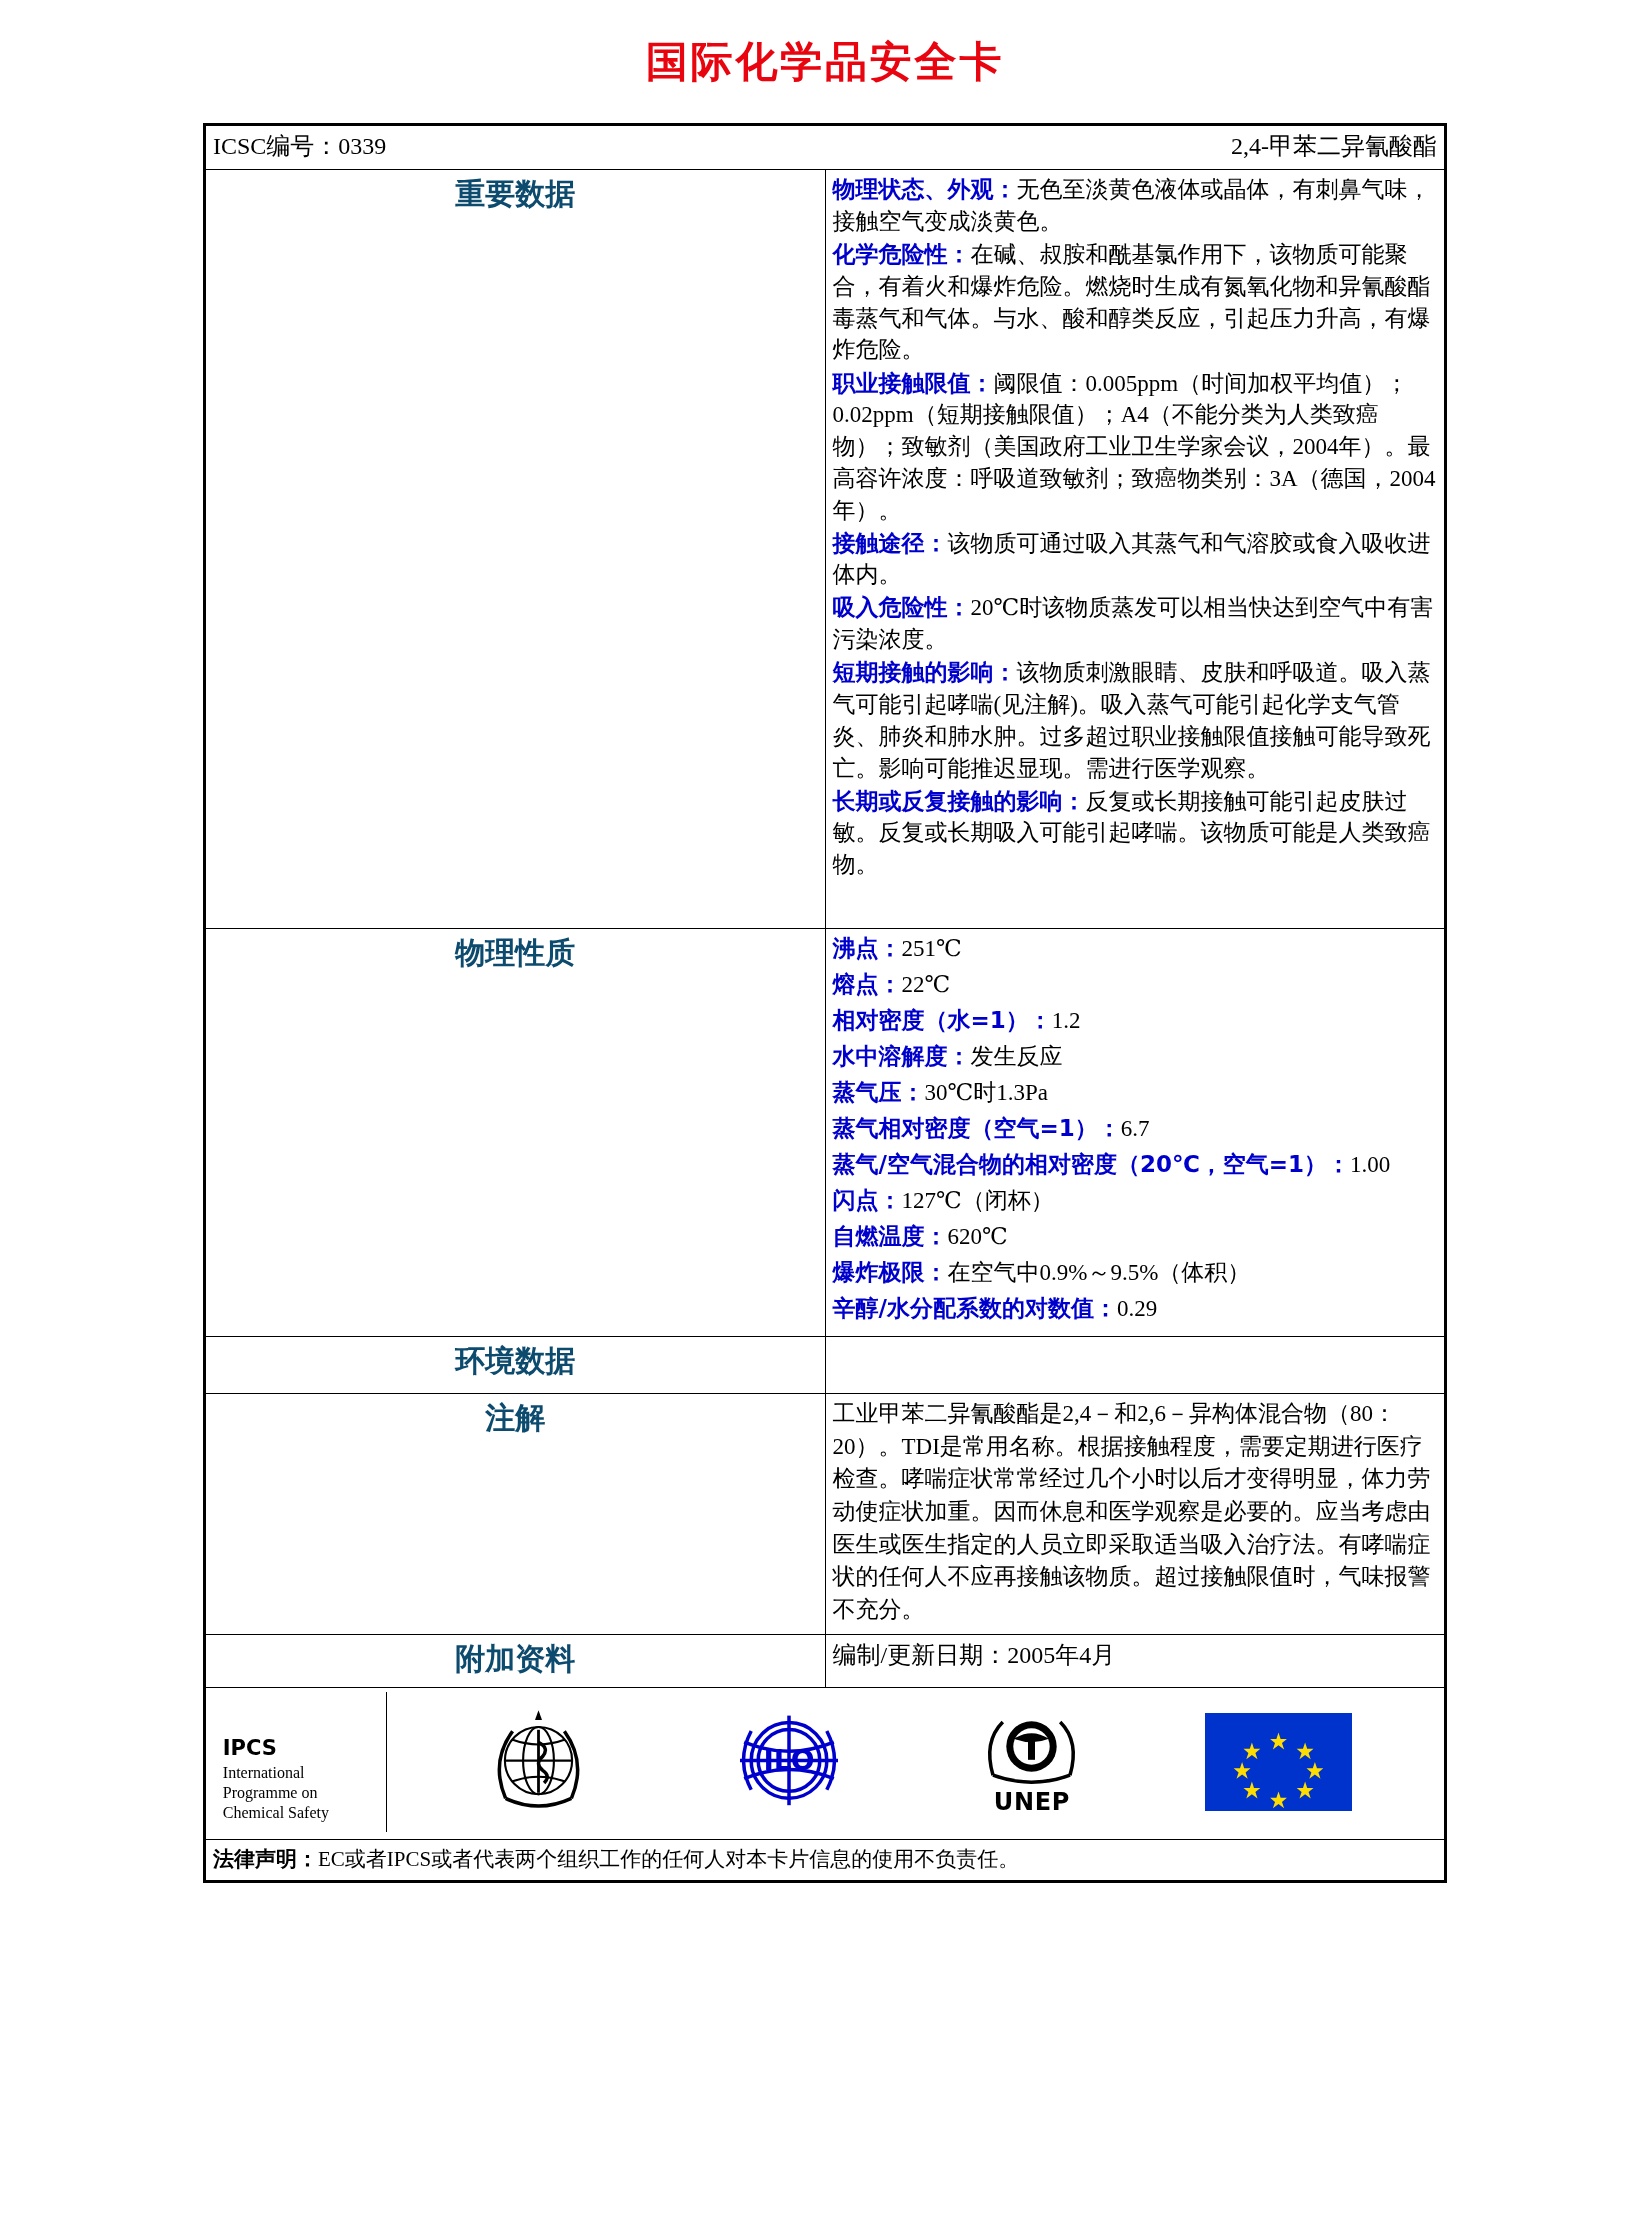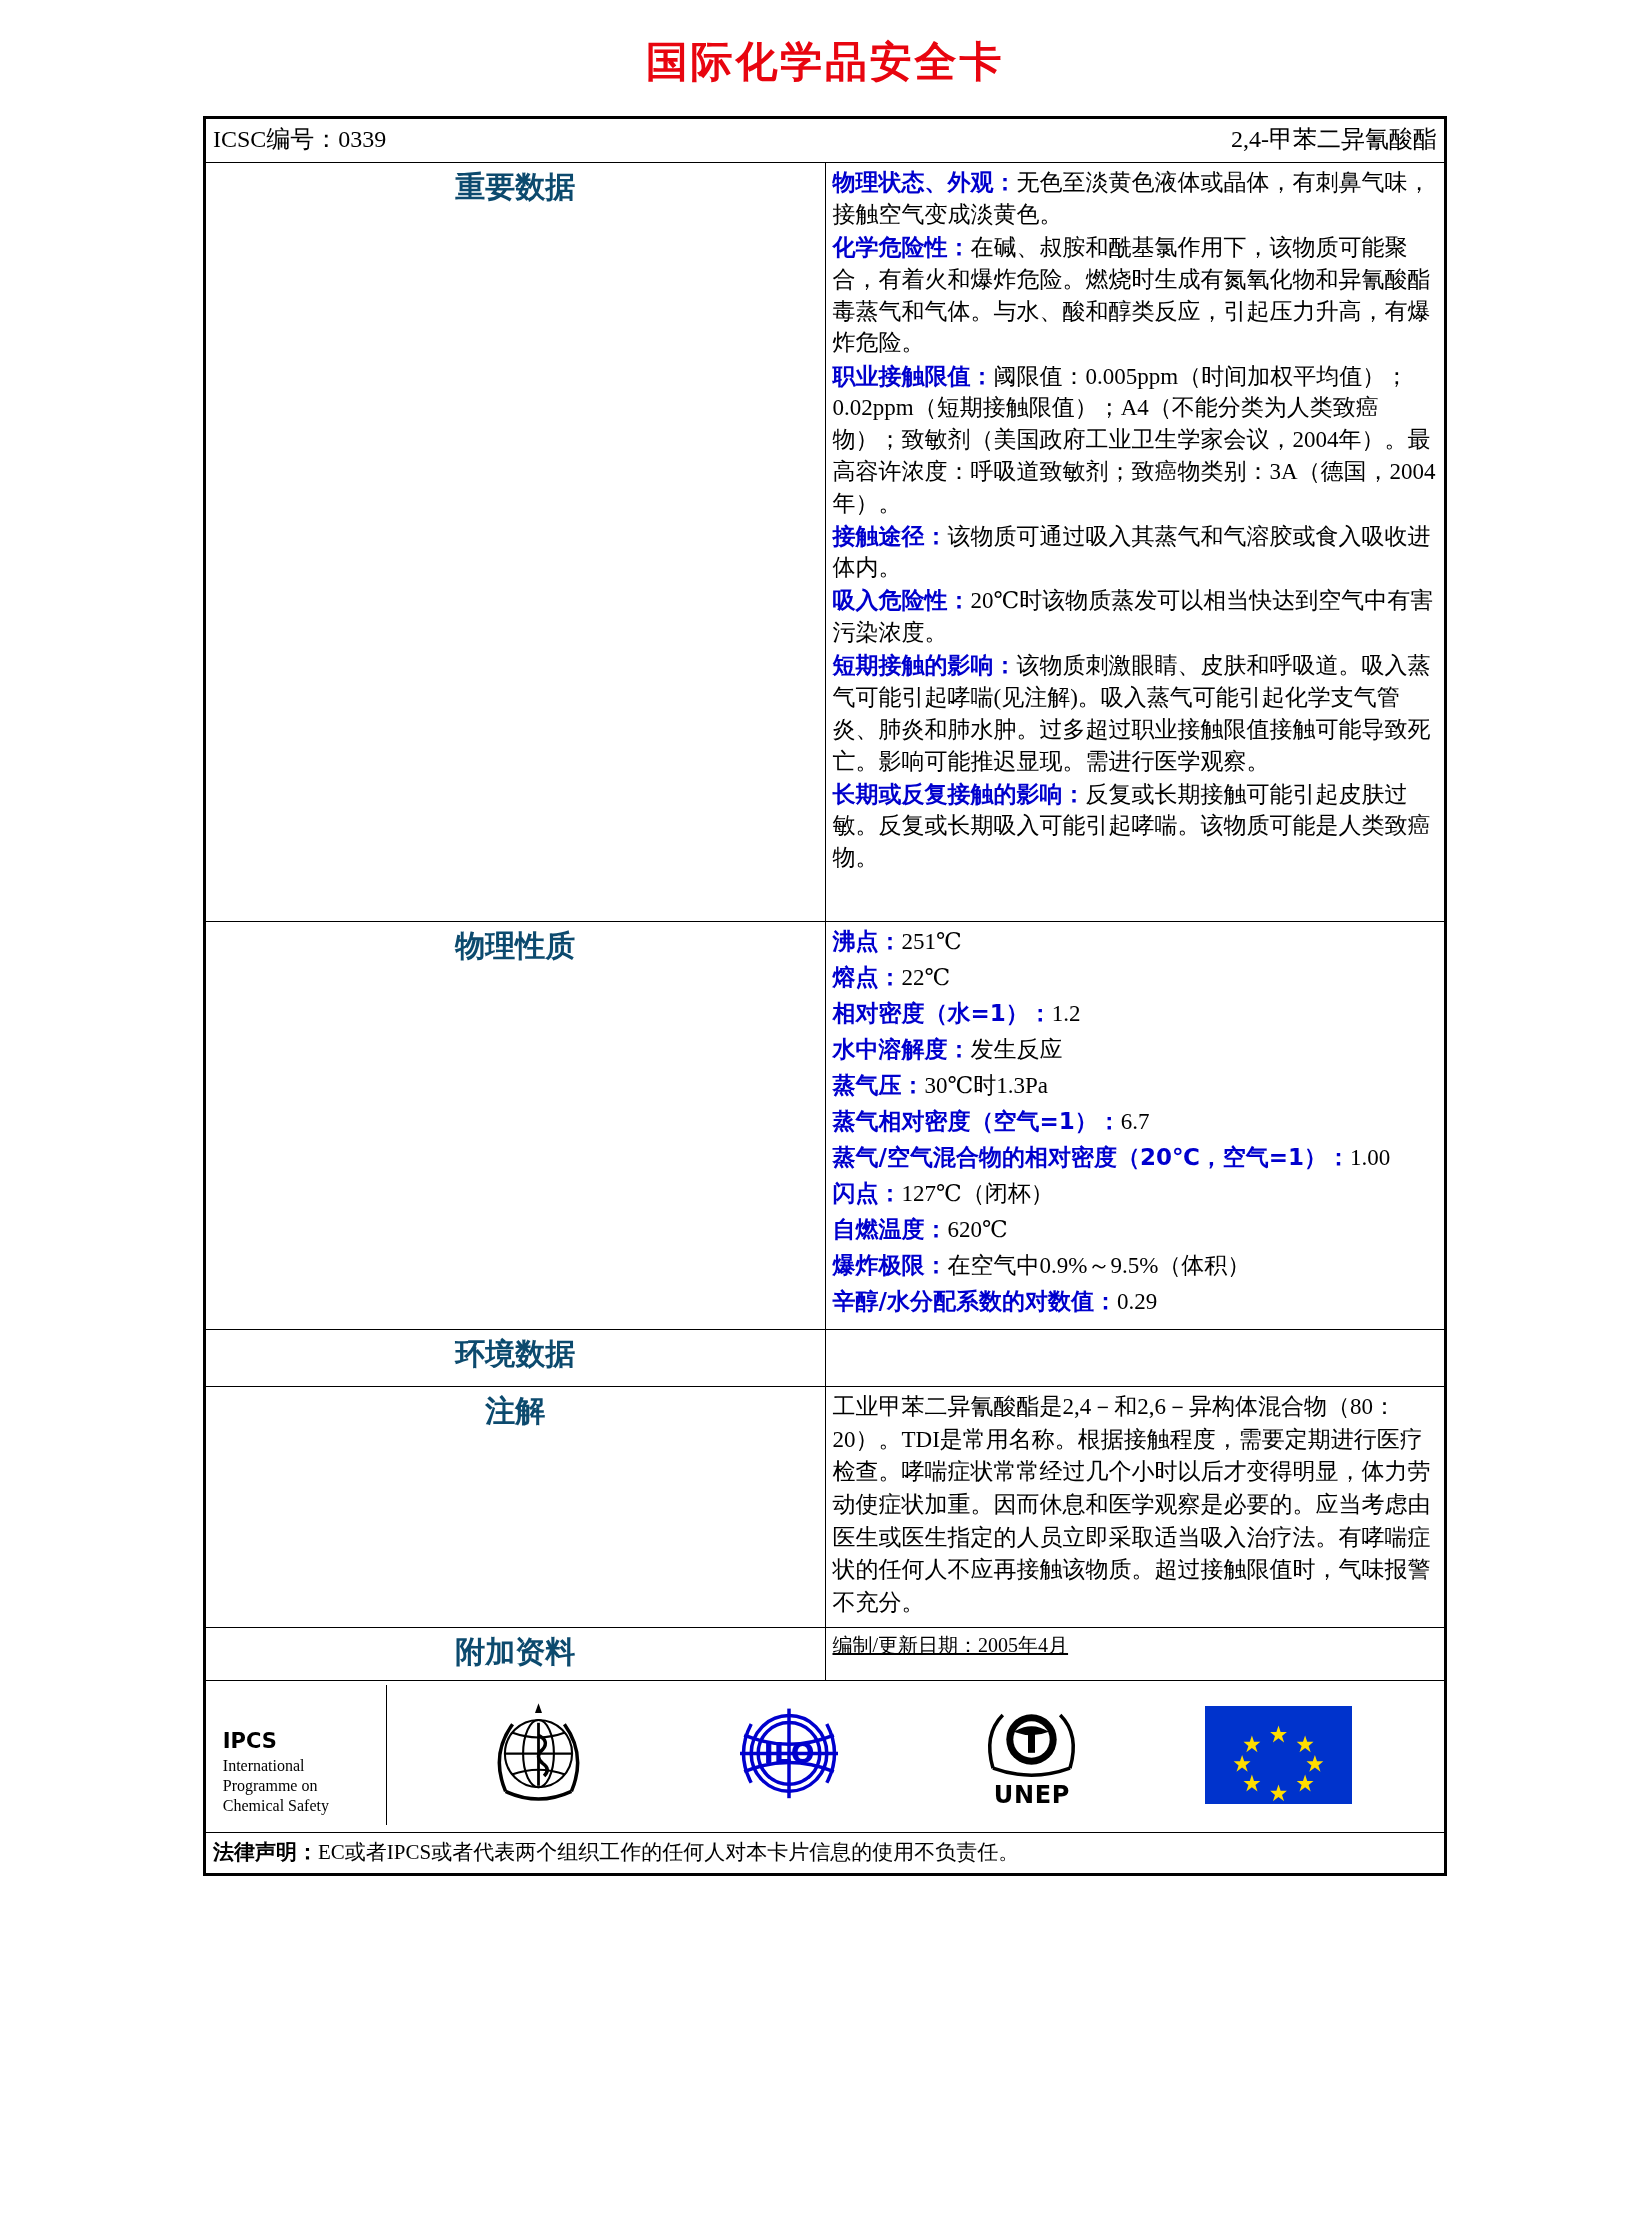--- a/index.html
+++ b/index.html
@@ -18,21 +18,21 @@
     padding: 0;
   }
   .main-title {
     text-align: center;
     color: #e8050f;
     font-family: Liberation Mono, monospace;
     font-weight: bold;
     font-size: 42px;
     letter-spacing: 2.8px;
     padding-top: 34px;
-    padding-bottom: 26px;
+    padding-bottom: 33px;
   }
   .card {
     margin: 0 203px 0 203px;
     border: 2.1px solid #000;
     box-sizing: border-box;
   }
   table.sheet {
     border-collapse: collapse;
     width: 100%;
     table-layout: fixed;
@@ -84,22 +84,21 @@
   }
   .notes-cell {
     font-size: 23px;
     line-height: 1.42;
     text-indent: 0;
   }
   .env-cell {
     height: 45px;
   }
   .addl-cell {
-    font-size: 20px;
-    text-decoration: underline;
+    font-size: 24px;
   }
   
   .logos-row td {
     padding: 0;
   }
   .logos-wrap {
     display: flex;
     align-items: center;
     width: 100%;
   }

